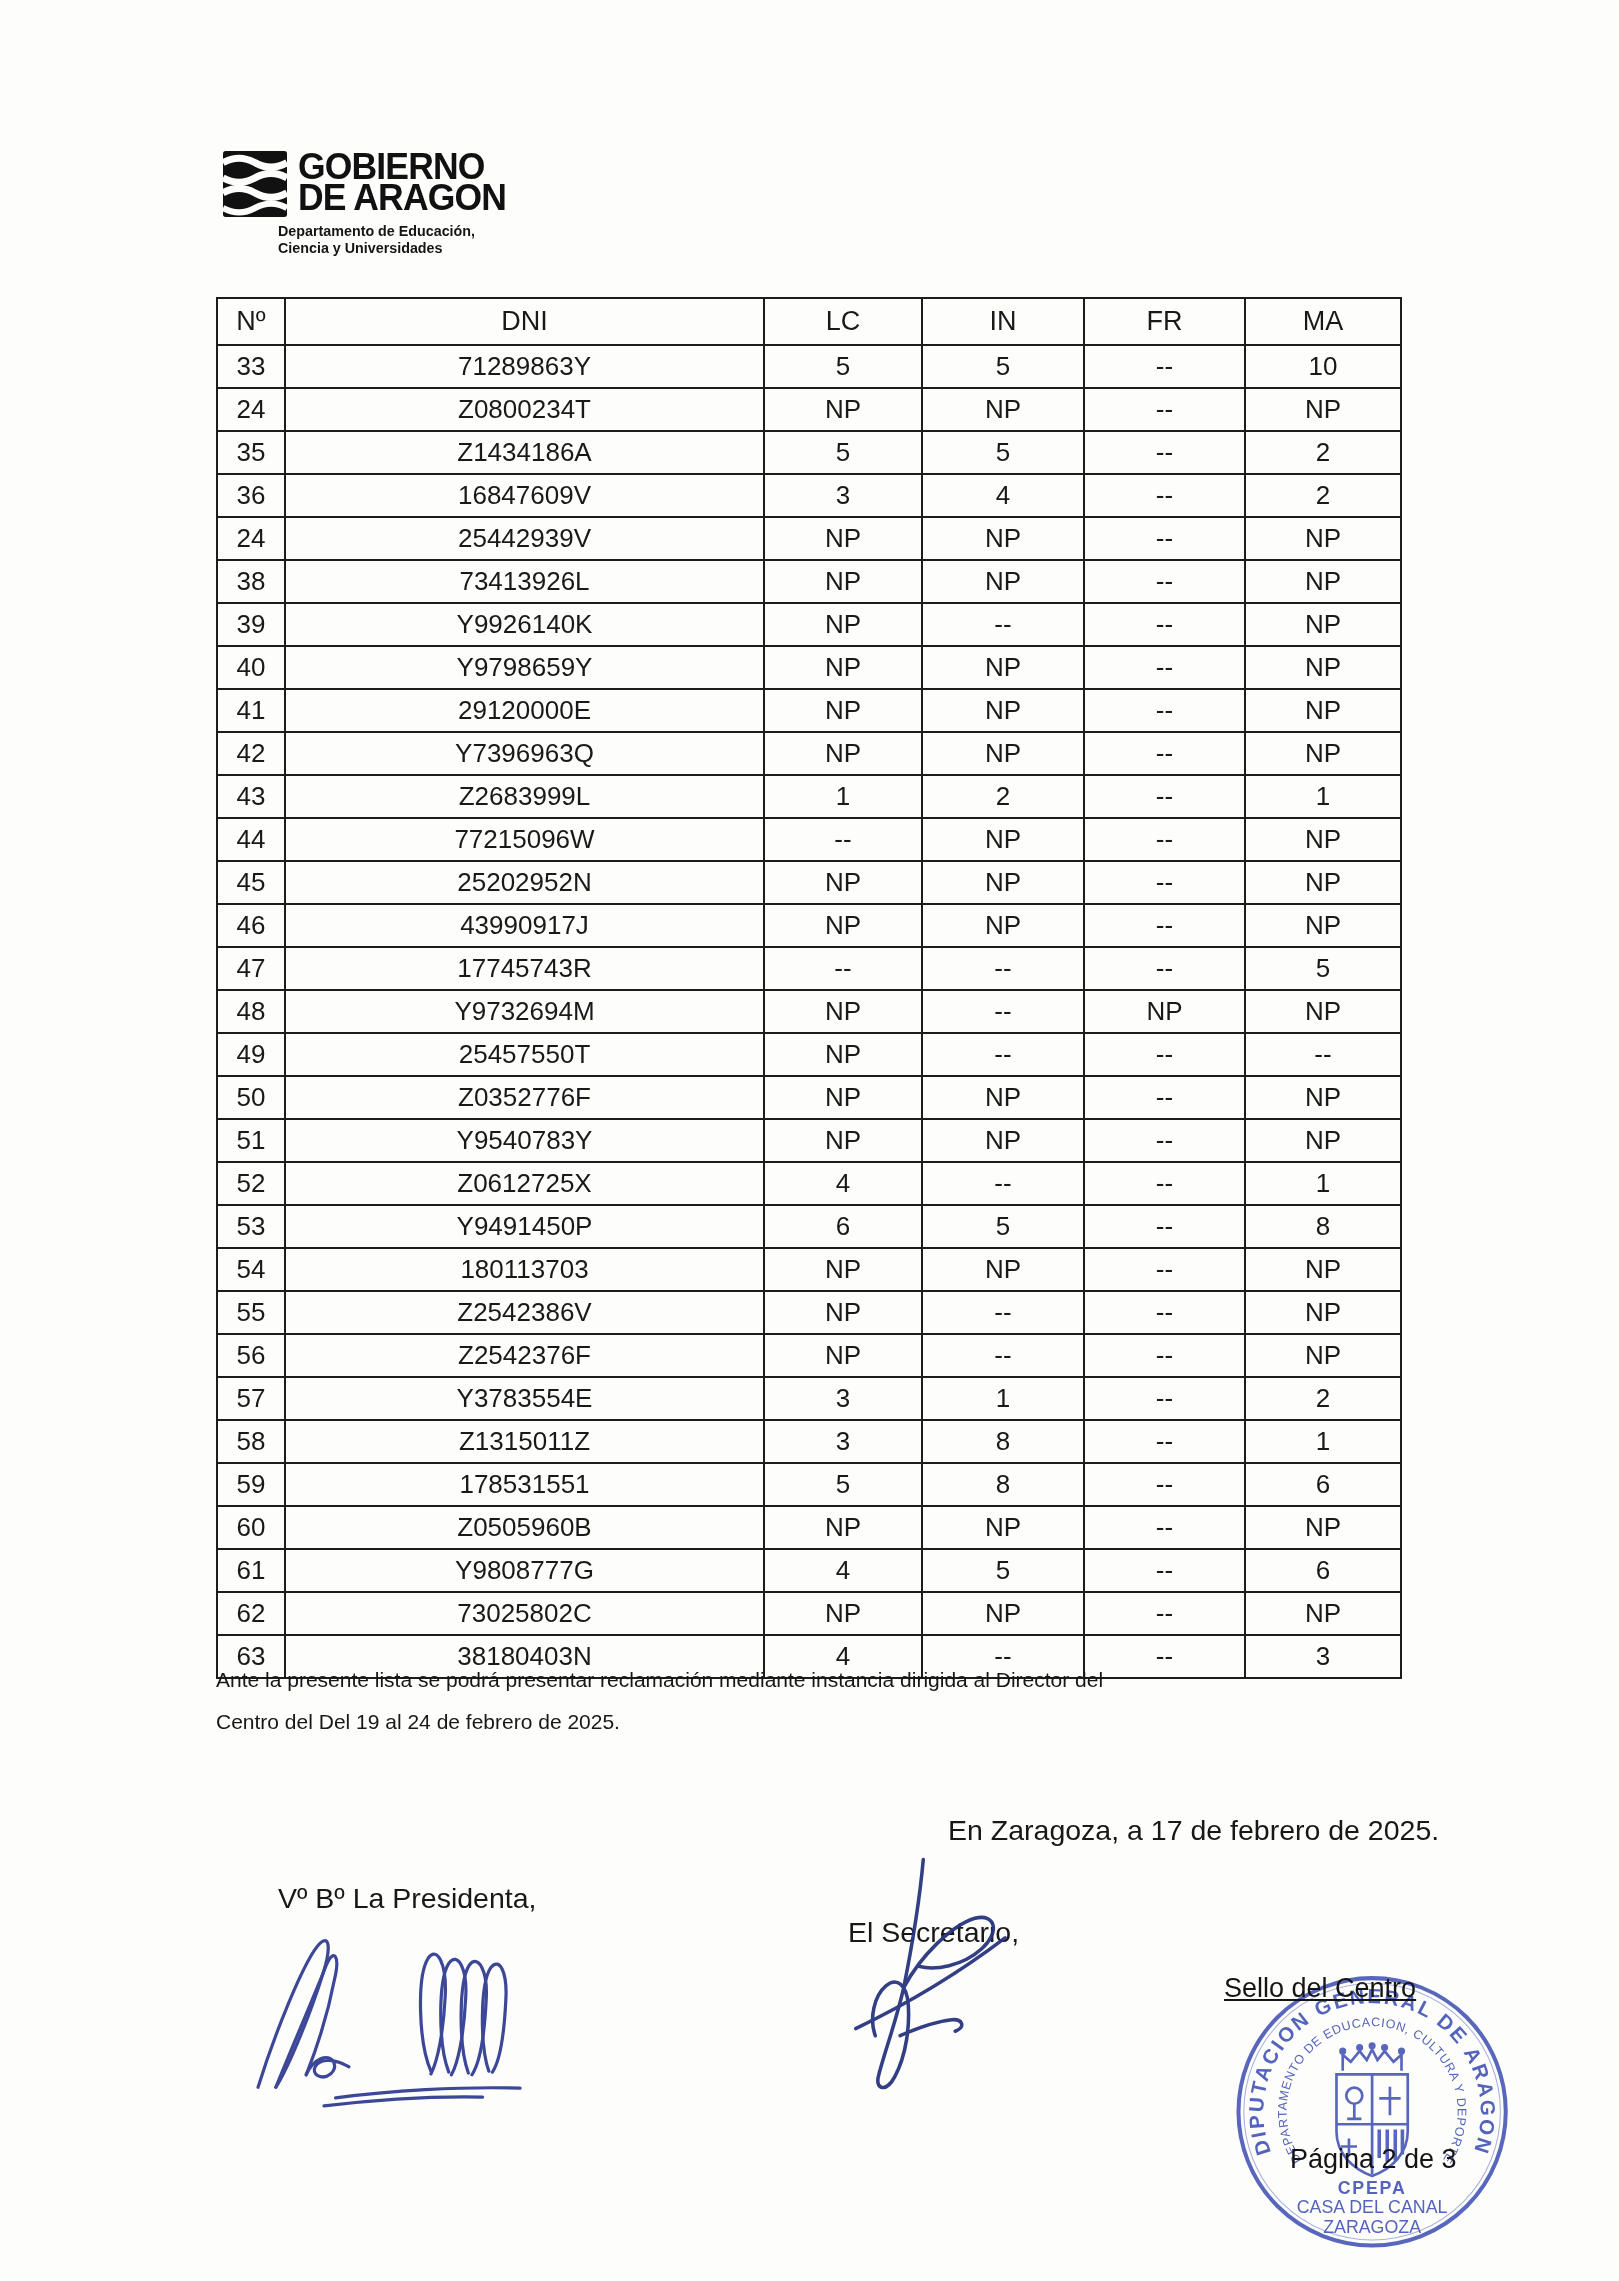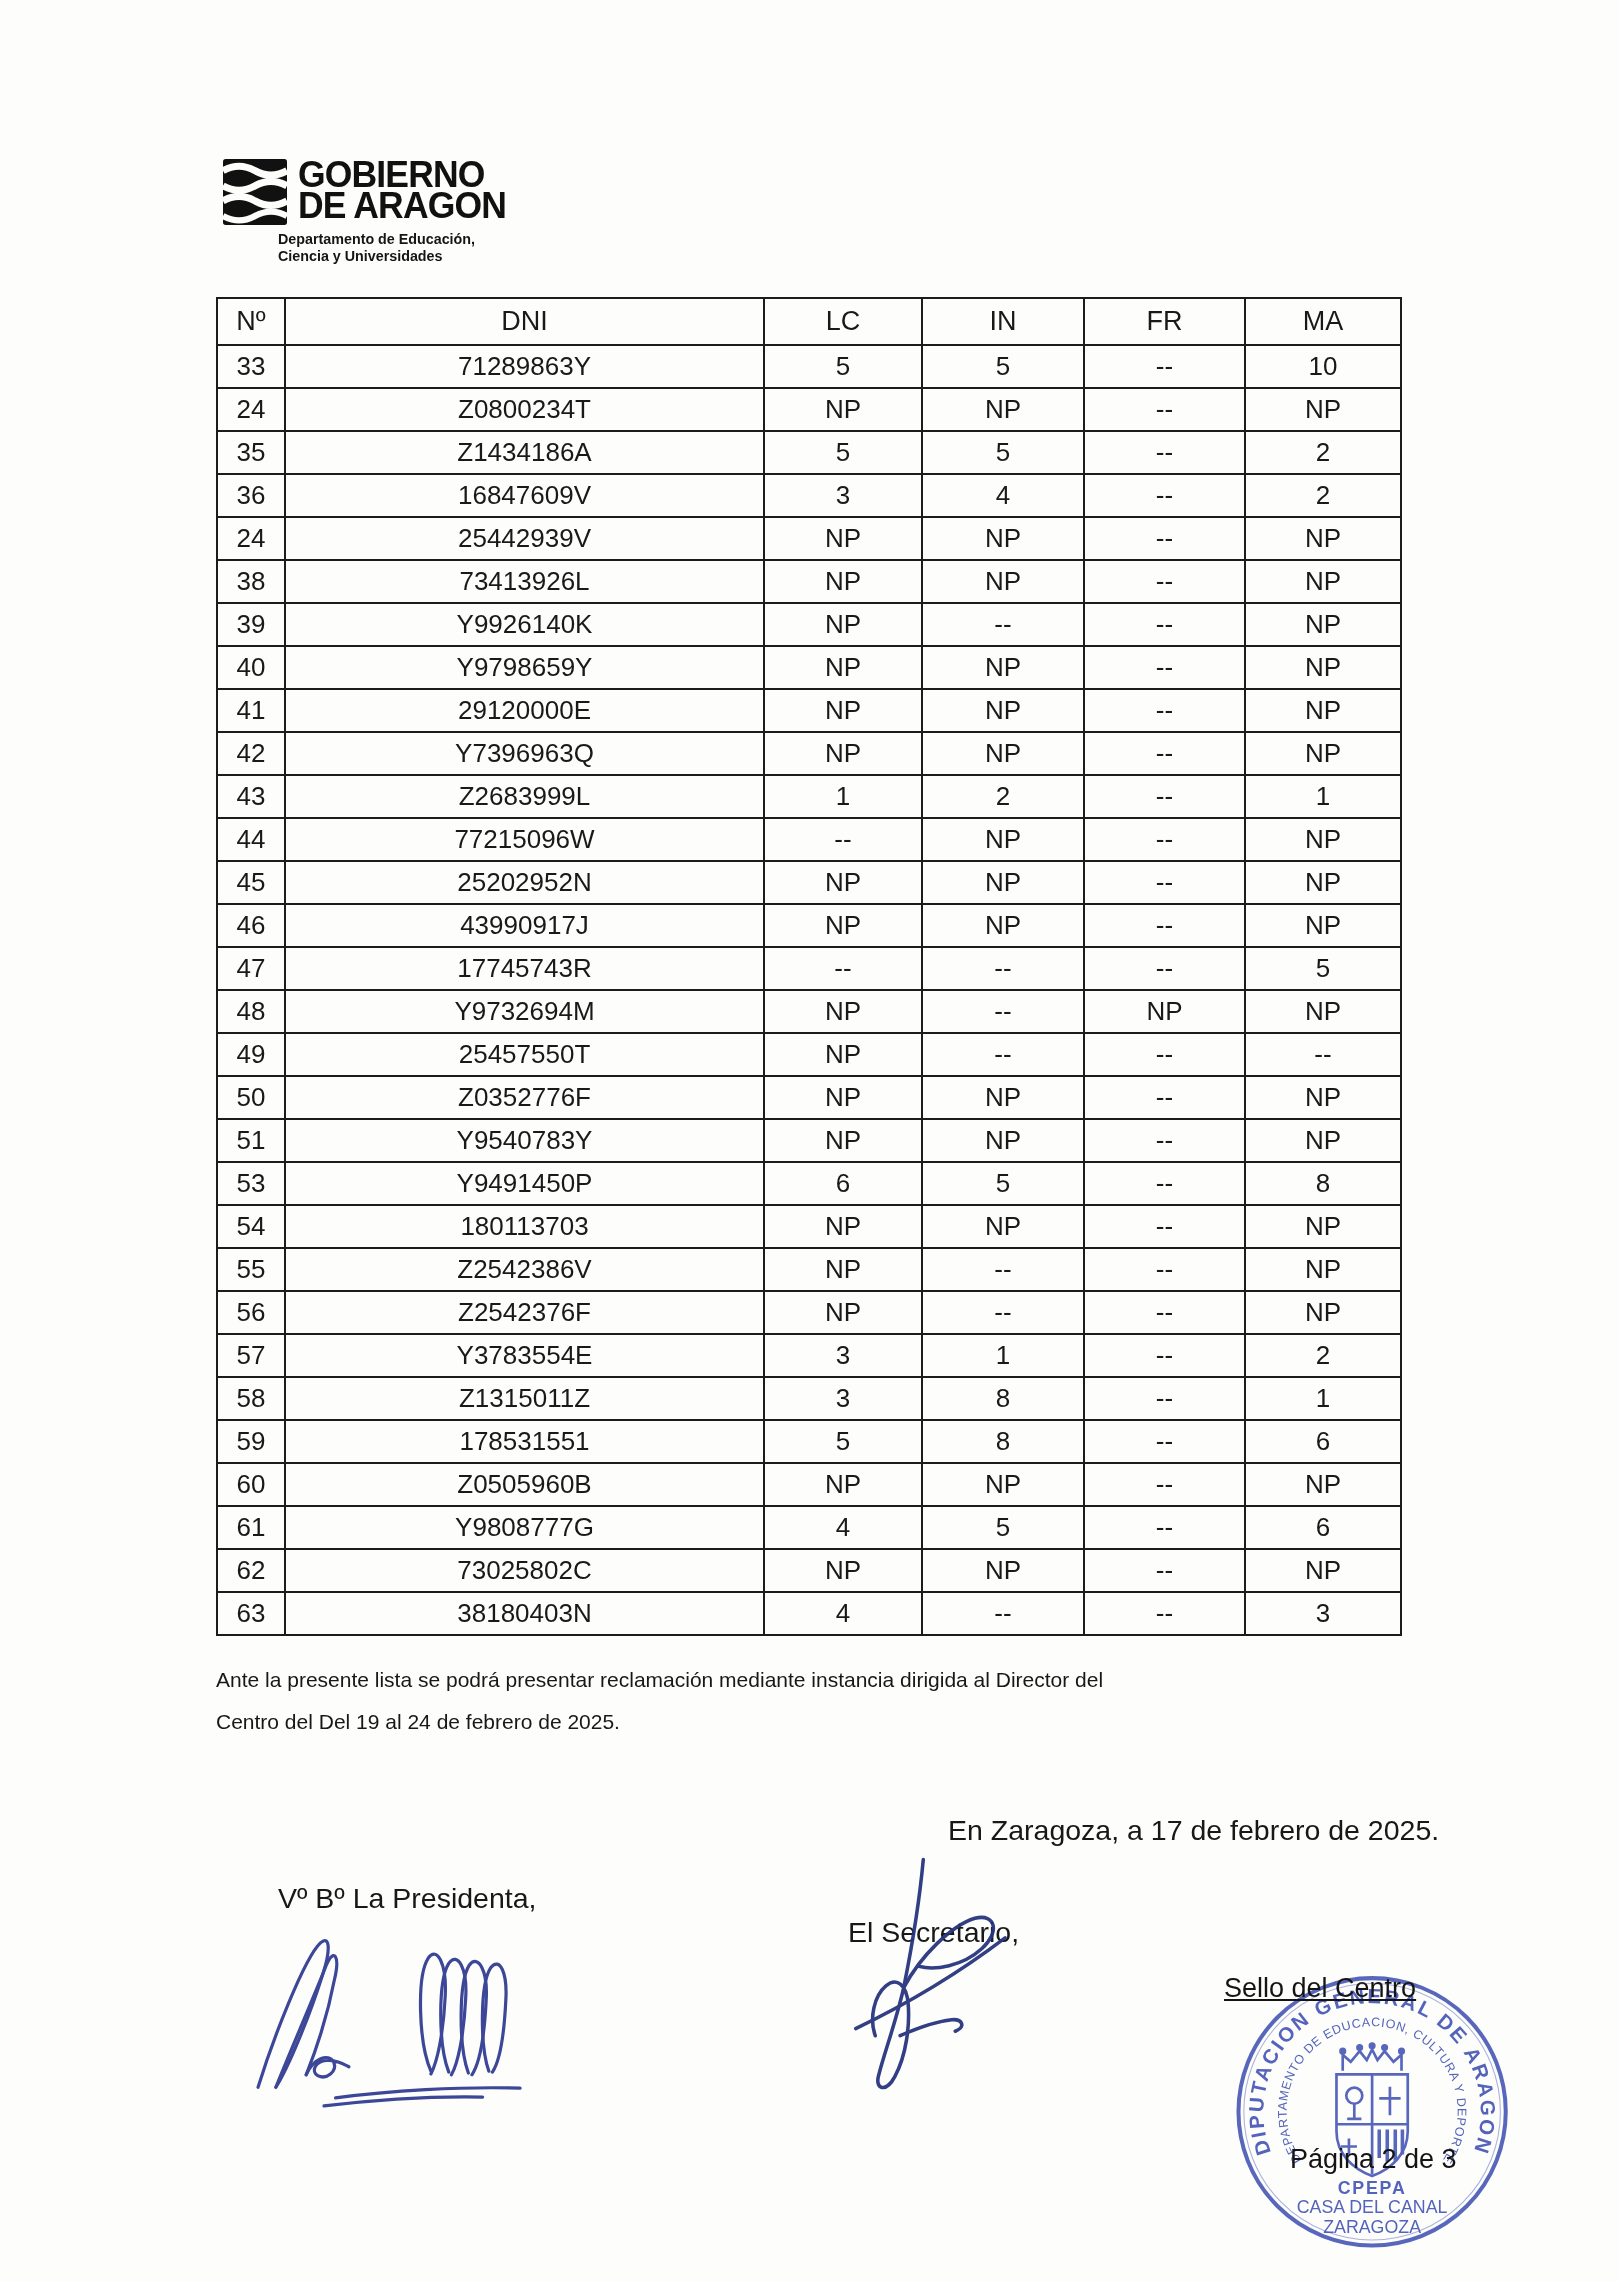--- a/index.html
+++ b/index.html
@@ -8,21 +8,21 @@
     width: 1619px;
     height: 2281px;
     margin: 0 auto;
     background: #fdfdfc;
     font-family: "Liberation Sans", sans-serif;
     color: #1b1b1b;
     overflow: hidden;
   }
   
   .logo-block { position:absolute; left:223px; top:151px; }
-  .logo-row { display:flex; align-items:flex-start;margin-top:8px; }
+  .logo-row { display:flex; align-items:flex-start; }
   .logo-mark { width:64px; height:66px; margin-right:10.7px; }
   .logo-title { font-weight:bold; font-size:37px; line-height:31px; letter-spacing:-0.9px;
                 transform:scaleX(.96); transform-origin:left top; color:#111; }
   .logo-dept { margin-top:6.2px; margin-left:55px; font-weight:bold; font-size:14.3px; line-height:17px; color:#151515; }
   
   table.grades {
     position:absolute; left:216px; top:297px; width:1183px;
     border-collapse:collapse; table-layout:fixed;
     font-size:26px; color:#191919;
   }
@@ -253,20 +253,28 @@
 
     <tr>
       <td>51</td>
       <td>Y9540783Y</td>
       <td>NP</td>
       <td>NP</td>
       <td>--</td>
       <td>NP</td>
     </tr>
 
+    <tr>
+      <td>52</td>
+      <td>Z0612725X</td>
+      <td>4</td>
+      <td>--</td>
+      <td>--</td>
+      <td>1</td>
+    </tr>
 
     <tr>
       <td>53</td>
       <td>Y9491450P</td>
       <td>6</td>
       <td>5</td>
       <td>--</td>
       <td>8</td>
     </tr>
 

